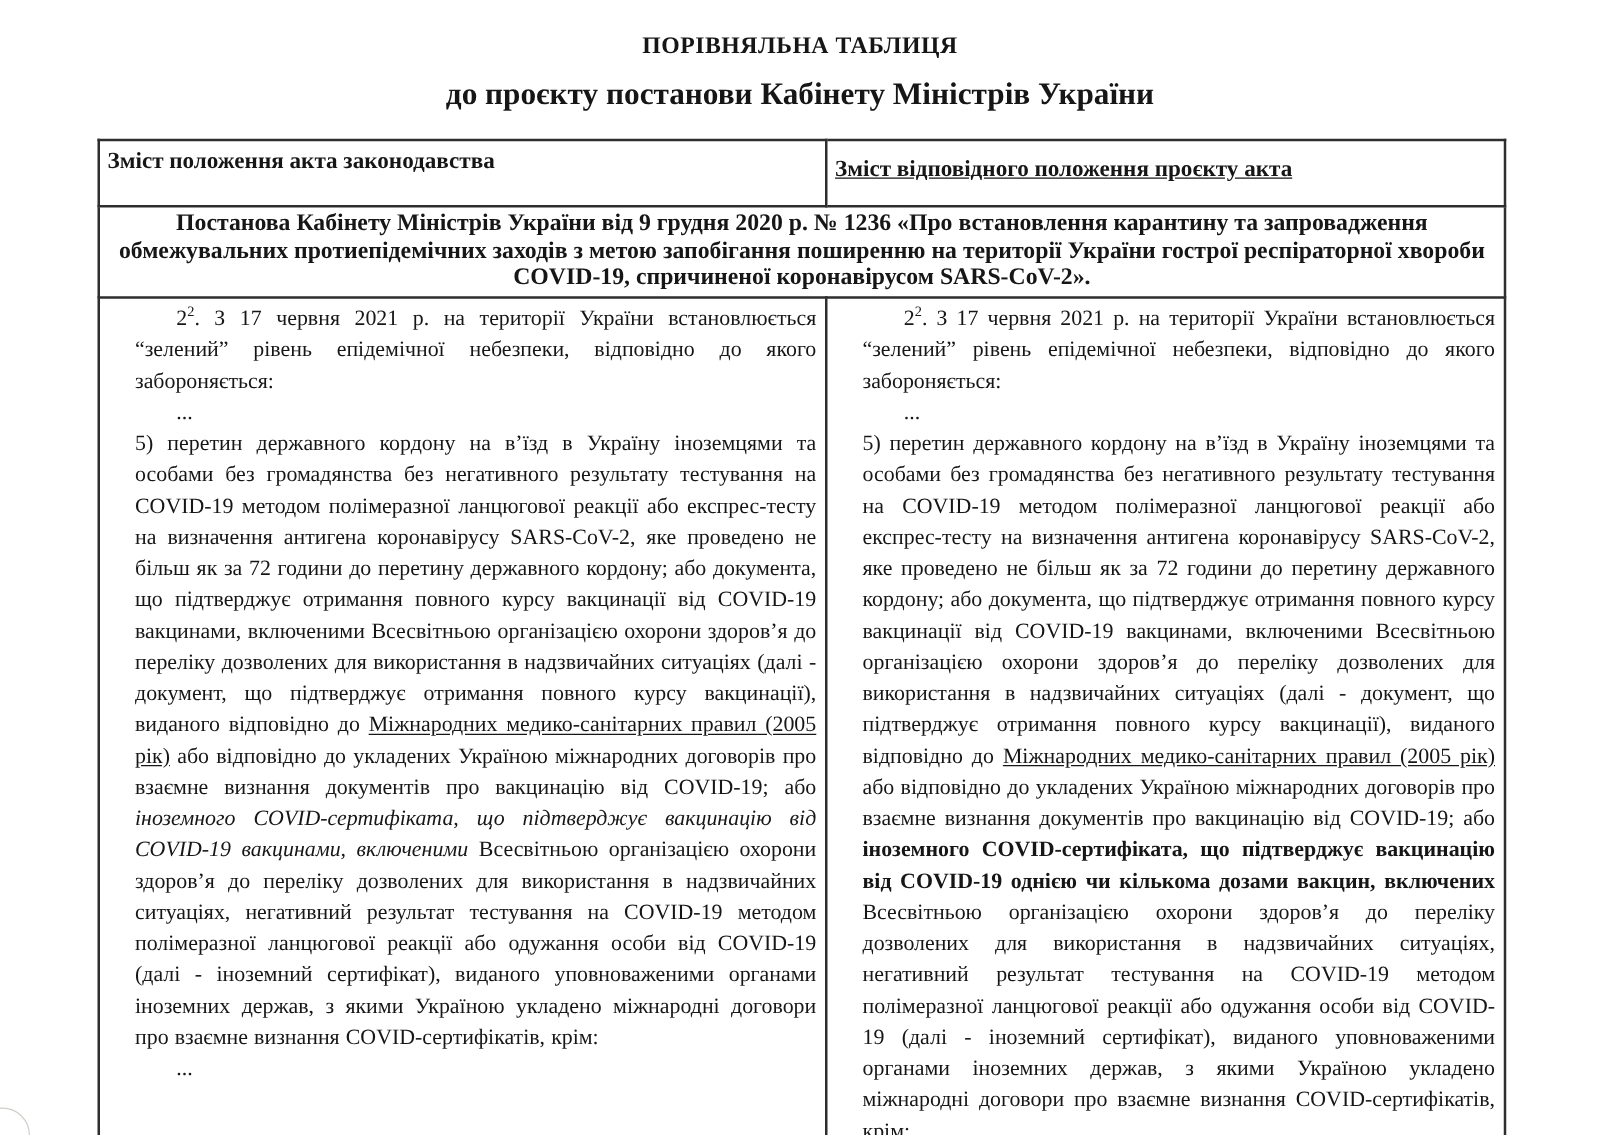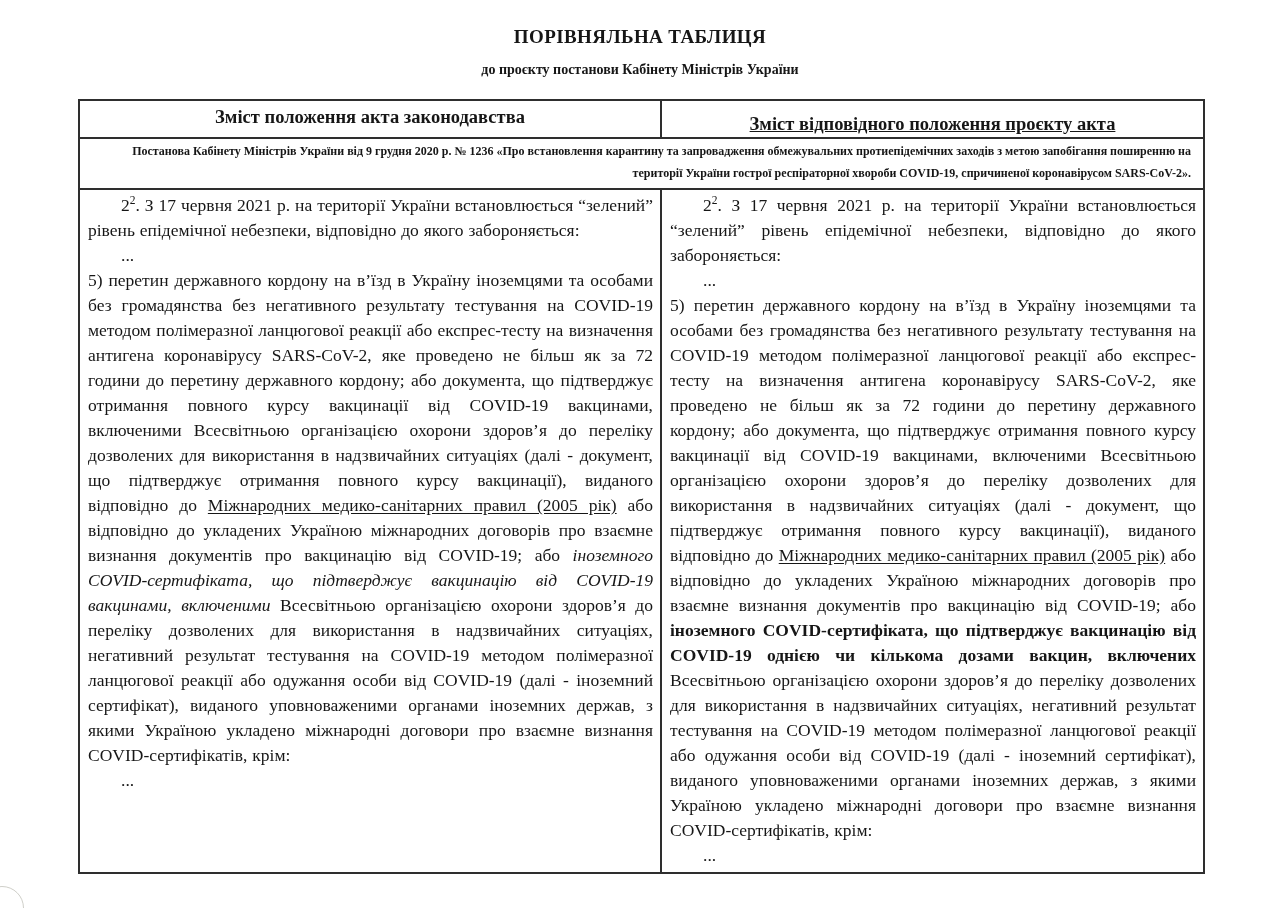--- a/index.html
+++ b/index.html
@@ -10,54 +10,54 @@
     position: relative;
     width: 1280px; height: 908px;
     overflow: hidden;
     background: #ffffff;
     font-family: "Liberation Serif", "DejaVu Serif", serif;
     color: #161616;
   }
   
   .doc-title { text-align: center; padding-top: 26px; font-weight: bold; }
   .doc-title .t1 { font-size: 19px; margin-bottom: 14px; letter-spacing: 0.4px; }
-  .doc-title .t2 { font-size: 14px; margin-bottom: 10px; }
+  .doc-title .t2 { font-size: 25px; margin-bottom: 10px; }
   .doc-title .t3 { font-size: 19.5px; letter-spacing: 0.2px; word-spacing: 1.5px; }
 
   
   .table-wrap { position: relative; margin: 21px 0 0 78px; width: 1125px; }
   table.cmp {
     border-collapse: collapse;
     table-layout: fixed;
     width: 1125px;
   }
   table.cmp th, table.cmp td {
     border: 2px solid #2e2e2e;
     vertical-align: top;
     box-sizing: border-box;
   }
   th.hdr {
     font-size: 18.5px; font-weight: bold;
-    text-align: center;
-    padding: 6px 6px 9px 6px;
+    text-align: left;
+    padding: 6px 6px 24px 6px;
   }
   th.hdr-right { padding-top: 13px; padding-bottom: 2px; text-decoration: underline; }
   td.section {
-    font-size: 12px; font-weight: bold;
-    text-align: right;
+    font-size: 19px; font-weight: bold;
+    text-align: center;
     line-height: 21.5px;
     padding: 2px 12px 4px 12px;
   }
   td.cell {
     font-size: 17.5px;
     line-height: 25px;
     padding: 3px 7px 4px 8px;
     word-spacing: 0.5px;
   }
-  .para { text-align: justify; }
+  .para { text-align: justify; margin-left: 20px; }
   .para.indent { text-indent: 33px; }
   .para .b { font-weight: bold; }
   .para .i { font-style: italic; }
   .para .u { text-decoration: underline; text-underline-offset: 2px; }
   .para sup { font-size: 11.5px; line-height: 0; vertical-align: 7px; }
   .page-curl {
     position: absolute;
     left: -20px; top: 886px;
     width: 42px; height: 42px;
     border: 1.5px solid #cfcfc9;

